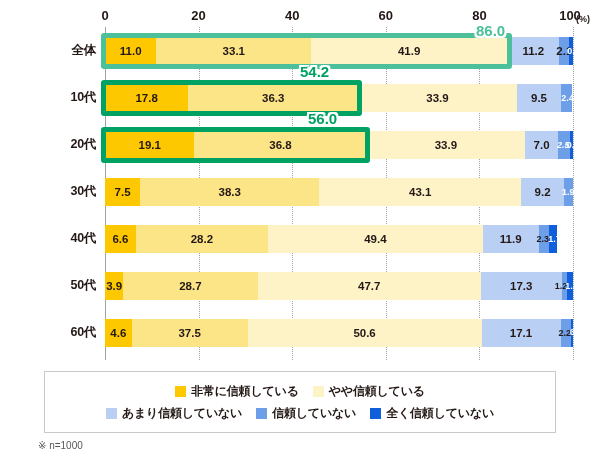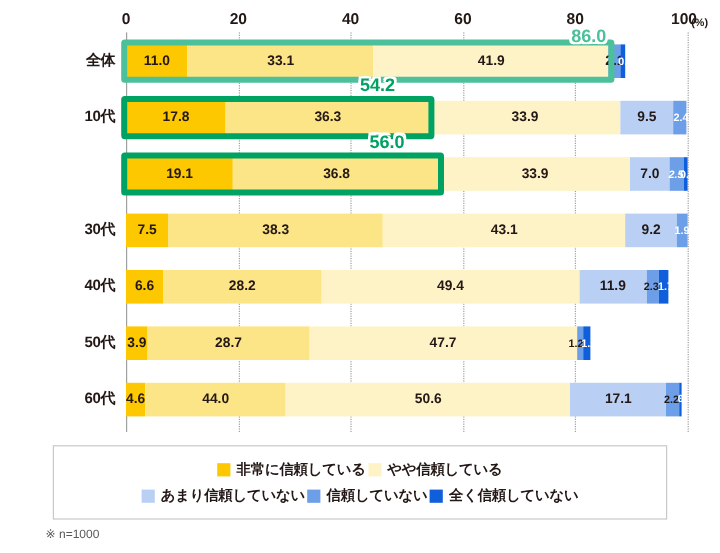--- a/index.html
+++ b/index.html
@@ -85,21 +85,21 @@
 
   
   .legend{
     position:absolute;left:44px;top:371px;width:512px;height:62px;
     border:1px solid #c8c9ca;background:#fff;
     box-sizing:border-box;
     display:flex;flex-direction:column;
     align-items:center;justify-content:center;
     gap:5px;
   }
-  .legrow{display:flex;align-items:center;gap:2px;}
+  .legrow{display:flex;align-items:center;gap:14px;}
   .legitem{display:flex;align-items:center;gap:5px;}
   .swatch{width:11px;height:11px;display:inline-block;}
   .legtext{font-size:12px;font-weight:bold;color:#231815;letter-spacing:-0.2px;}
 
   .note{
     position:absolute;left:38px;top:440px;
     font-size:10px;color:#595757;
   }
 </style>
 </head>
@@ -127,20 +127,21 @@
   </div>
 
   <div class="rows">
 
     <div class="row">
       <div class="rowlabel">全体</div>
       <div class="bar">
         <div class="seg c0" style="width:51.48px">11.0</div>
         <div class="seg c1" style="width:154.91px">33.1</div>
         <div class="seg c2" style="width:196.09px">41.9</div>
+        <div class="seg c3" style="width:52.42px">11.2</div>
         <div class="seg c4" style="width:9.83px">2.1</div>
         <div class="seg c5" style="width:3.74px">
             <span class="seg light" style="position:absolute;left:-2px;font-size:9px;text-align:center;">0.8</span>
           </div>
       </div>
       <div class="hl" style="left:101px;top:6px;width:411px;height:36px;border-width:5px;border-color:#4cc09a;"></div>
       <div class="hl-label" style="left:476px;top:-5px;color:#4cc09a;">86.0</div>
     </div>
 
     <div class="row">
@@ -153,20 +154,21 @@
         <div class="seg c4" style="width:11.23px">
             <span class="seg light" style="position:absolute;left:0;font-size:9px;">2.4</span>
           </div>
         <div class="seg c5" style="width:0px"></div>
       </div>
       <div class="hl" style="left:101px;top:6px;width:261px;height:36px;border-width:5px;border-color:#00a263;"></div>
       <div class="hl-label" style="left:300px;top:-11px;color:#00a263;">54.2</div>
     </div>
 
     <div class="row">
+      <div class="rowlabel">20代</div>
       <div class="bar">
         <div class="seg c0" style="width:89.39px">19.1</div>
         <div class="seg c1" style="width:172.22px">36.8</div>
         <div class="seg c2" style="width:158.65px">33.9</div>
         <div class="seg c3" style="width:32.76px">7.0</div>
         <div class="seg c4" style="width:11.70px">
             <span class="seg light" style="position:absolute;left:-1px;font-size:9px;font-style:italic;">2.5</span>
           </div>
         <div class="seg c5" style="width:3.28px">
             <span class="seg light" style="position:absolute;left:-3px;font-size:9px;">0.7</span>
@@ -205,34 +207,35 @@
           </div>
       </div>
     </div>
 
     <div class="row">
       <div class="rowlabel">50代</div>
       <div class="bar">
         <div class="seg c0" style="width:18.25px">3.9</div>
         <div class="seg c1" style="width:134.32px">28.7</div>
         <div class="seg c2" style="width:223.24px">47.7</div>
+        <div class="seg c3" style="width:80.96px">17.3</div>
         <div class="seg c4" style="width:5.62px">
             <span class="seg" style="position:absolute;left:-7px;font-size:9px;">1.2</span>
           </div>
         <div class="seg c5" style="width:5.62px">
             <span class="seg light" style="position:absolute;left:-2px;font-size:9px;">1.2</span>
           </div>
       </div>
     </div>
 
     <div class="row">
       <div class="rowlabel">60代</div>
       <div class="bar">
-        <div class="seg c0" style="width:16px">4.6</div>
-        <div class="seg c1" style="width:117.47px">44.0</div>
+        <div class="seg c0" style="width:27px">4.6</div>
+        <div class="seg c1" style="width:117.47px">37.5</div>
         <div class="seg c2" style="width:236.81px">50.6</div>
         <div class="seg c3" style="width:80.03px">17.1</div>
         <div class="seg c4" style="width:10.30px">
             <span class="seg" style="position:absolute;left:-2px;font-size:9px;">2.2</span>
           </div>
         <div class="seg c5" style="width:2.34px">
             <span class="seg light" style="position:absolute;left:-1px;font-size:9px;font-family:Liberation Mono, monospace;">0.5</span>
           </div>
       </div>
     </div>

